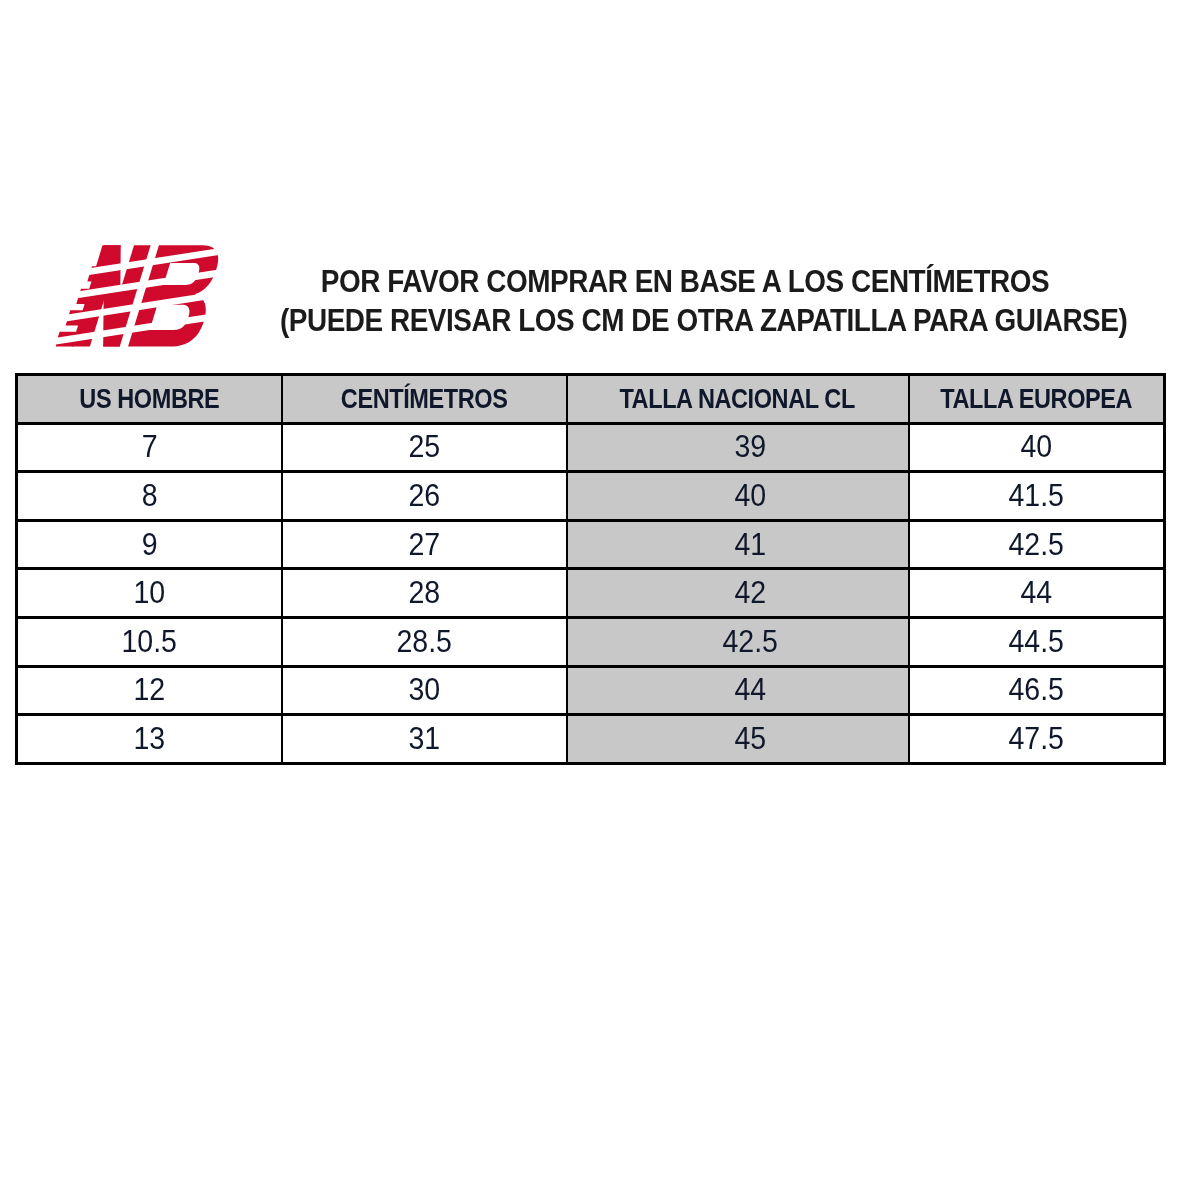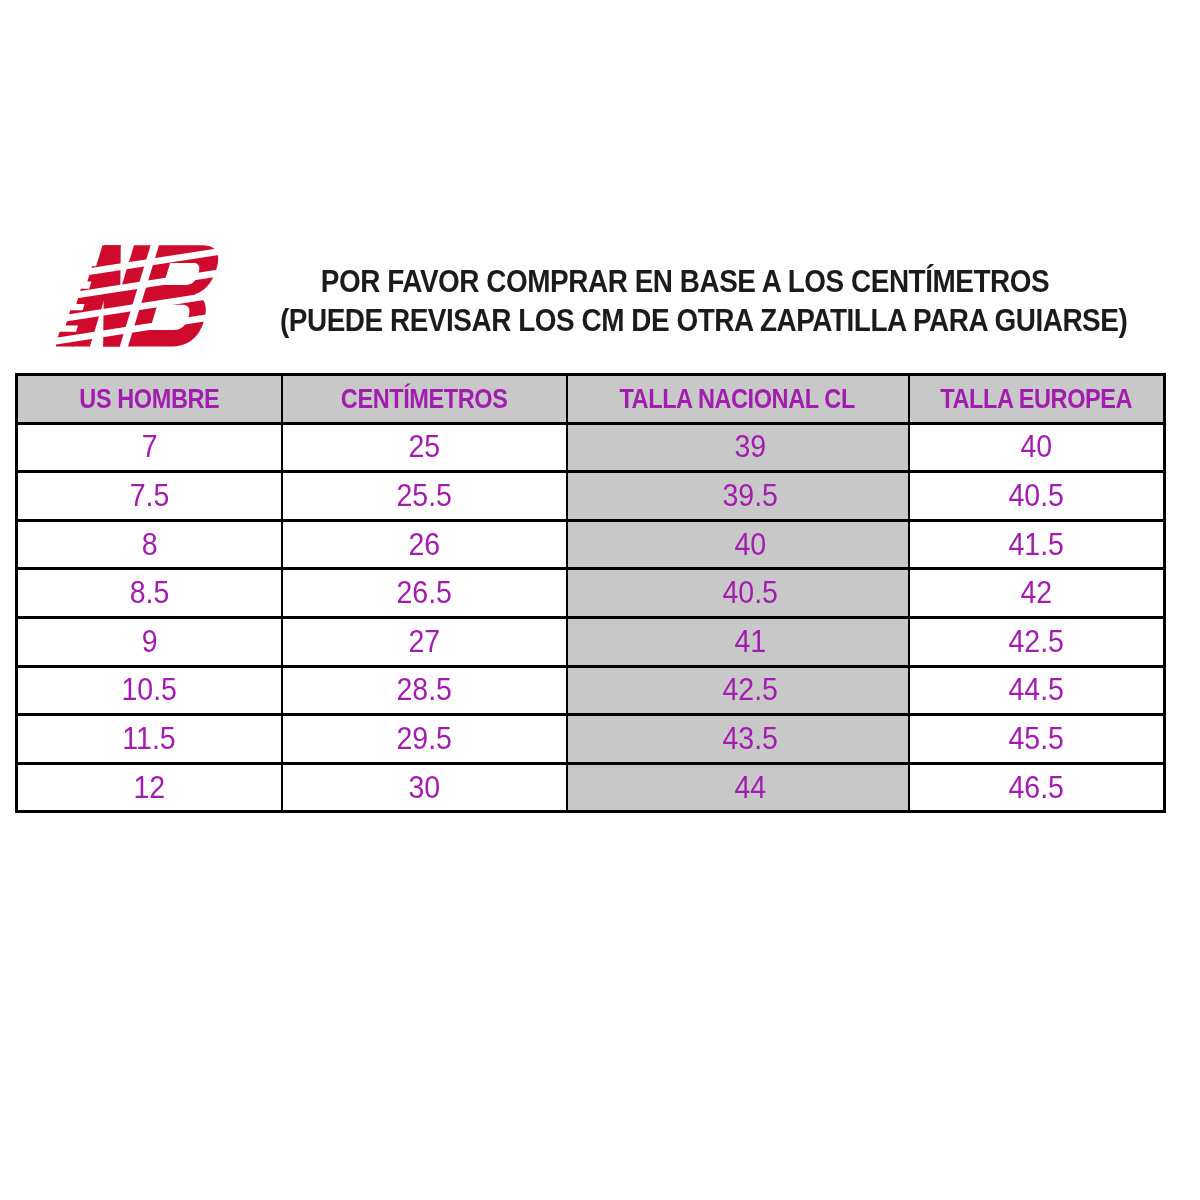--- a/index.html
+++ b/index.html
@@ -49,21 +49,21 @@
     border: 3px solid #000000;
   }
   .size-table th, .size-table td {
     border: 2px solid #000000;
     border-top-width: 3px;
     border-bottom-width: 3px;
     text-align: center;
     vertical-align: middle;
     height: 45.6px;
     padding: 0;
-    color: #a21caf;
+    color: #0f172a;
     overflow: hidden;
   }
   .size-table th {
     background: var(--head-bg, #c8c8c8);
     font-size: 28px;
     font-weight: bold;
   }
   .size-table td { font-size: 31px; background: #ffffff; }
   .size-table td.hl { background: var(--hl-bg, #c8c8c8); padding-left: 26px; }
   .cnd {
@@ -138,57 +138,51 @@
         </tr>
     </thead>
     <tbody>
         <tr>
           <td><span class="num">7</span></td>
           <td><span class="num">25</span></td>
           <td class="hl"><span class="num">39</span></td>
           <td><span class="num">40</span></td>
         </tr>
         <tr>
-          <td><span class="num">7.5</span></td>
-          <td><span class="num">25.5</span></td>
-          <td class="hl"><span class="num">39.5</span></td>
-          <td><span class="num">40.5</span></td>
-        </tr>
-        <tr>
           <td><span class="num">8</span></td>
           <td><span class="num">26</span></td>
           <td class="hl"><span class="num">40</span></td>
           <td><span class="num">41.5</span></td>
-        </tr>
-        <tr>
-          <td><span class="num">8.5</span></td>
-          <td><span class="num">26.5</span></td>
-          <td class="hl"><span class="num">40.5</span></td>
-          <td><span class="num">42</span></td>
         </tr>
         <tr>
           <td><span class="num">9</span></td>
           <td><span class="num">27</span></td>
           <td class="hl"><span class="num">41</span></td>
           <td><span class="num">42.5</span></td>
         </tr>
         <tr>
+          <td><span class="num">10</span></td>
+          <td><span class="num">28</span></td>
+          <td class="hl"><span class="num">42</span></td>
+          <td><span class="num">44</span></td>
+        </tr>
+        <tr>
           <td><span class="num">10.5</span></td>
           <td><span class="num">28.5</span></td>
           <td class="hl"><span class="num">42.5</span></td>
           <td><span class="num">44.5</span></td>
-        </tr>
-        <tr>
-          <td><span class="num">11.5</span></td>
-          <td><span class="num">29.5</span></td>
-          <td class="hl"><span class="num">43.5</span></td>
-          <td><span class="num">45.5</span></td>
         </tr>
         <tr>
           <td><span class="num">12</span></td>
           <td><span class="num">30</span></td>
           <td class="hl"><span class="num">44</span></td>
           <td><span class="num">46.5</span></td>
         </tr>
+        <tr>
+          <td><span class="num">13</span></td>
+          <td><span class="num">31</span></td>
+          <td class="hl"><span class="num">45</span></td>
+          <td><span class="num">47.5</span></td>
+        </tr>
       </tbody>
   </table>
 
 </div>
 
 </body></html>

